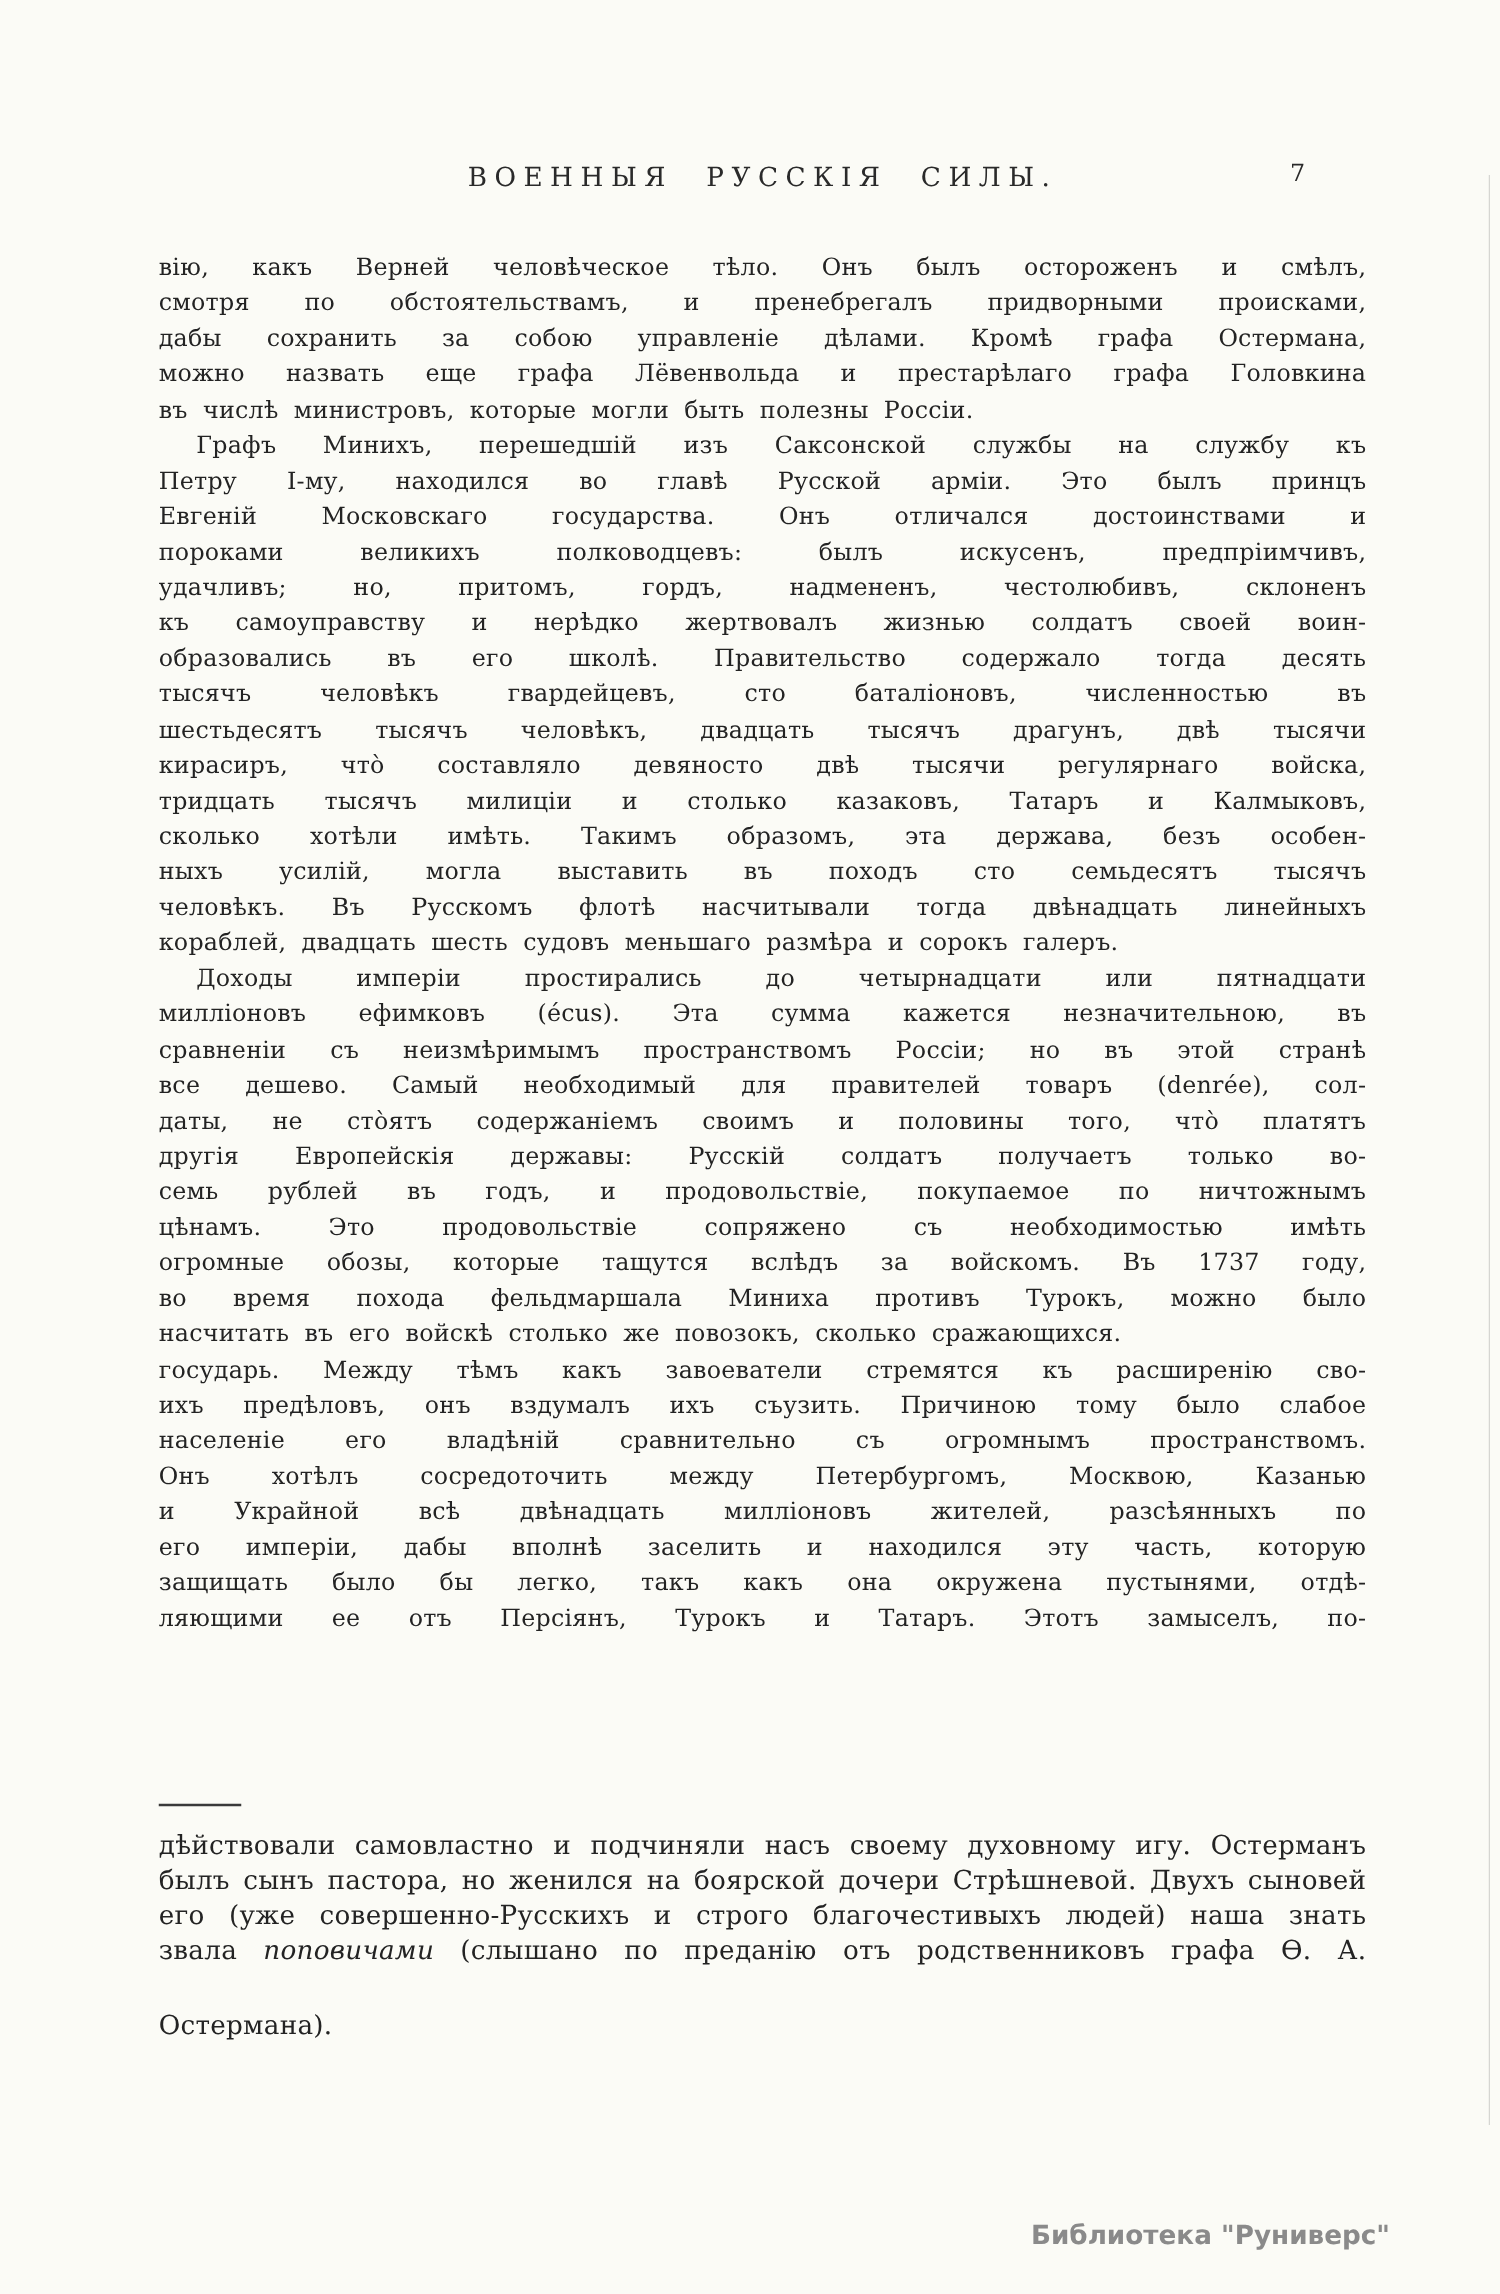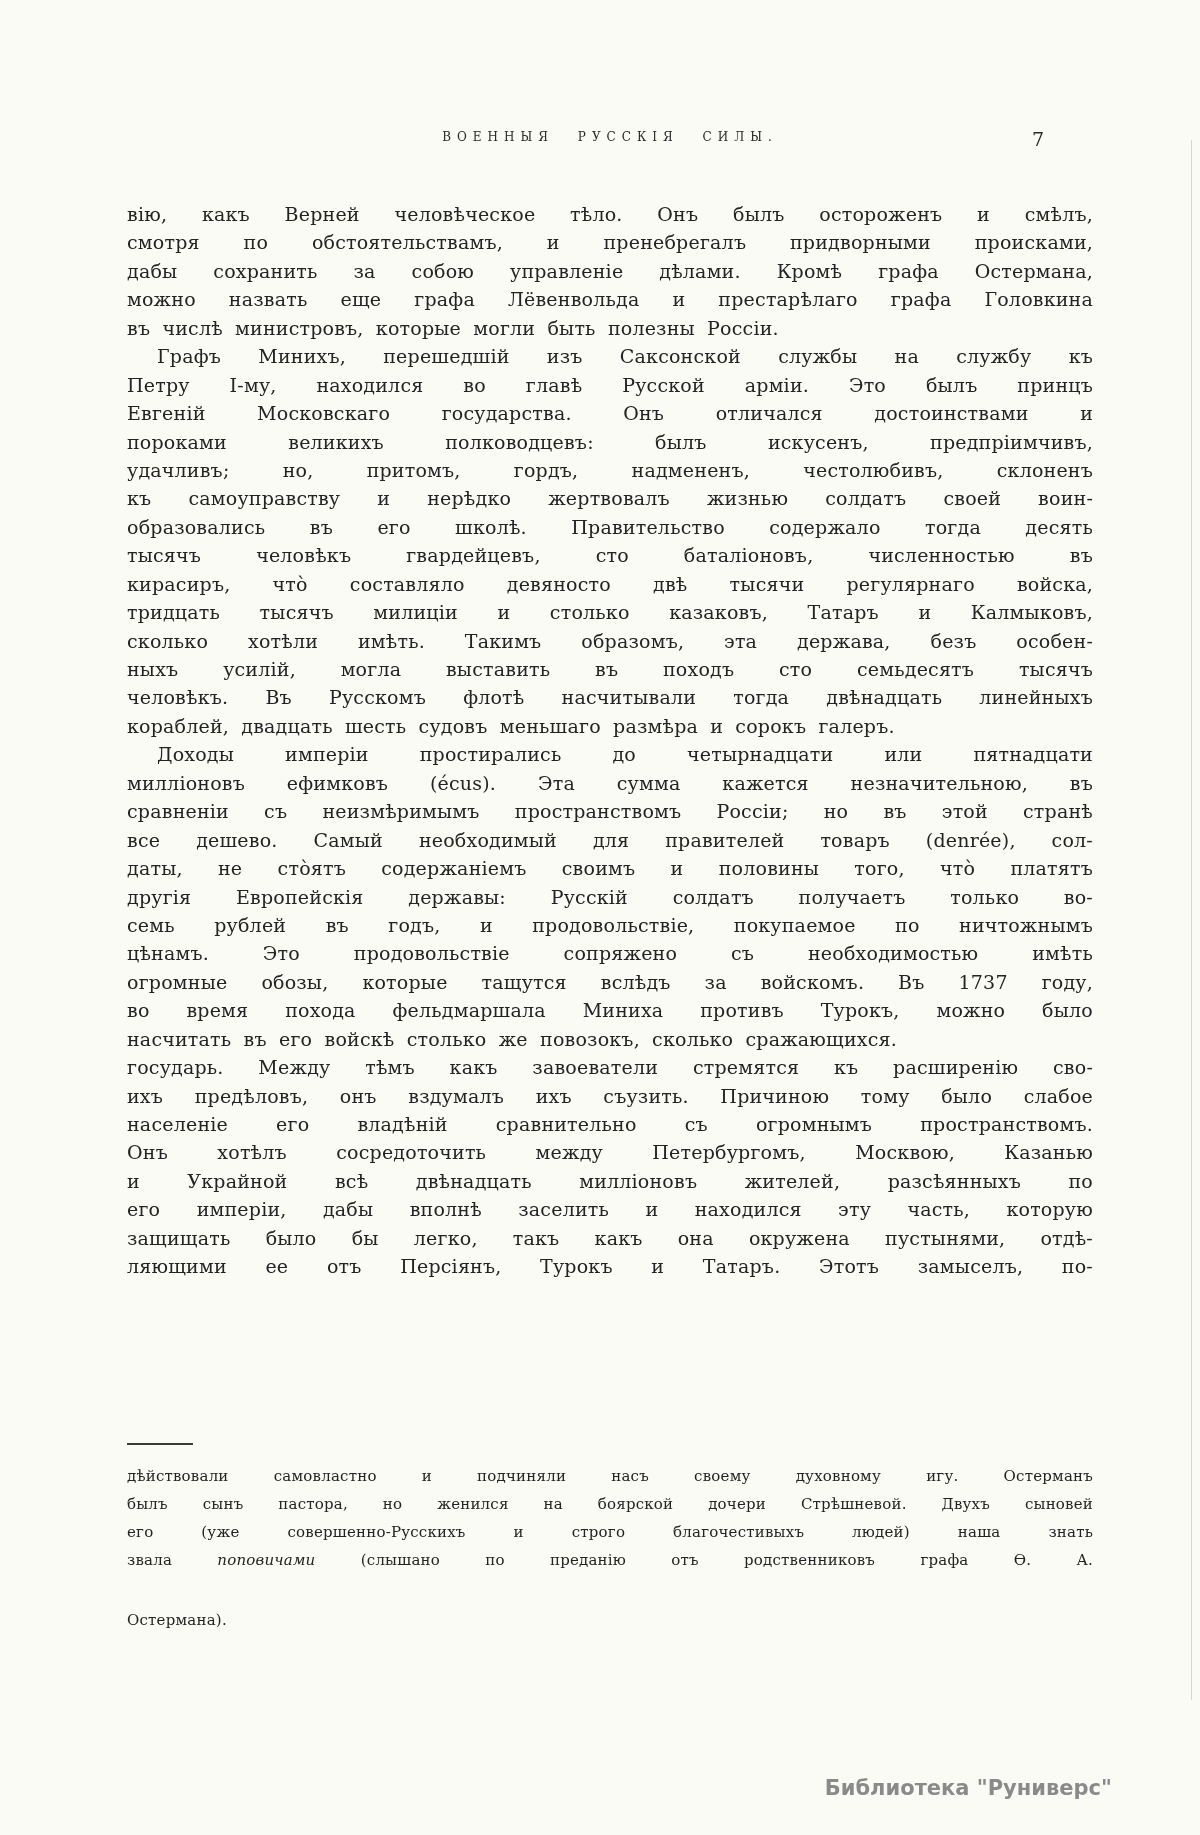--- a/index.html
+++ b/index.html
@@ -8,21 +8,21 @@
     background:#fbfbf6;
     font-family:"DejaVu Serif", serif;
     color:#232323;
     position:relative;
     overflow:hidden;
   }
   .page{position:absolute;inset:0;}
   
   .running-head{
     position:absolute;top:130px;left:127px;width:966px;
-    text-align:center;font-size:12px;letter-spacing:6px;word-spacing:14px;
+    text-align:center;font-size:21px;letter-spacing:6px;word-spacing:14px;
     color:#2a2a2a;
   }
   .page-number{
     position:absolute;top:128px;left:1018px;width:40px;
     font-size:19px;text-align:center;color:#2a2a2a;
   }
   
   .body-text{
     position:absolute;top:172px;left:127px;width:966px;
     font-size:19px;
@@ -36,21 +36,21 @@
   }
   .line.indent{text-indent:30px;}
   .line.par-end{text-align-last:left;word-spacing:6px;}
   
   .footnote-sep{
     position:absolute;top:1443px;left:127px;width:66px;height:2px;
     background:#3a3a3a;
   }
   .footnote{
     position:absolute;top:1462px;left:127px;width:966px;
-    font-size:15px;
+    font-size:21px;
   }
   .fline{
     height:28px;line-height:28px;
     text-align:justify;text-align-last:justify;
     letter-spacing:0.2px;
   }
   .fline.par-end{text-align-last:left;margin-top:32px;}
   .italic{font-style:italic;margin-top:44px;}
   
   .watermark{
@@ -80,20 +80,21 @@
       <div class="line">можно назвать еще графа Лёвенвольда и престарѣлаго графа Головкина</div>
       <div class="line par-end">въ числѣ министровъ, которые могли быть полезны Россіи.</div>
       <div class="line indent">Графъ Минихъ, перешедшій изъ Саксонской службы на службу къ</div>
       <div class="line">Петру I-му, находился во главѣ Русской арміи. Это былъ принцъ</div>
       <div class="line">Евгеній Московскаго государства. Онъ отличался достоинствами и</div>
       <div class="line">пороками великихъ полководцевъ: былъ искусенъ, предпріимчивъ,</div>
       <div class="line">удачливъ; но, притомъ, гордъ, надмененъ, честолюбивъ, склоненъ</div>
       <div class="line">къ самоуправству и нерѣдко жертвовалъ жизнью солдатъ своей воин-</div>
       <div class="line">образовались въ его школѣ. Правительство содержало тогда десять</div>
       <div class="line">тысячъ человѣкъ гвардейцевъ, сто баталіоновъ, численностью въ</div>
+      <div class="line">шестьдесятъ тысячъ человѣкъ, двадцать тысячъ драгунъ, двѣ тысячи</div>
       <div class="line">кирасиръ, чтò составляло девяносто двѣ тысячи регулярнаго войска,</div>
       <div class="line">тридцать тысячъ милиціи и столько казаковъ, Татаръ и Калмыковъ,</div>
       <div class="line">сколько хотѣли имѣть. Такимъ образомъ, эта держава, безъ особен-</div>
       <div class="line">ныхъ усилій, могла выставить въ походъ сто семьдесятъ тысячъ</div>
       <div class="line">человѣкъ. Въ Русскомъ флотѣ насчитывали тогда двѣнадцать линейныхъ</div>
       <div class="line par-end">кораблей, двадцать шесть судовъ меньшаго размѣра и сорокъ галеръ.</div>
       <div class="line indent">Доходы имперіи простирались до четырнадцати или пятнадцати</div>
       <div class="line">милліоновъ ефимковъ (écus). Эта сумма кажется незначительною, въ</div>
       <div class="line">сравненіи съ неизмѣримымъ пространствомъ Россіи; но въ этой странѣ</div>
       <div class="line">все дешево. Самый необходимый для правителей товаръ (denrée), сол-</div>

